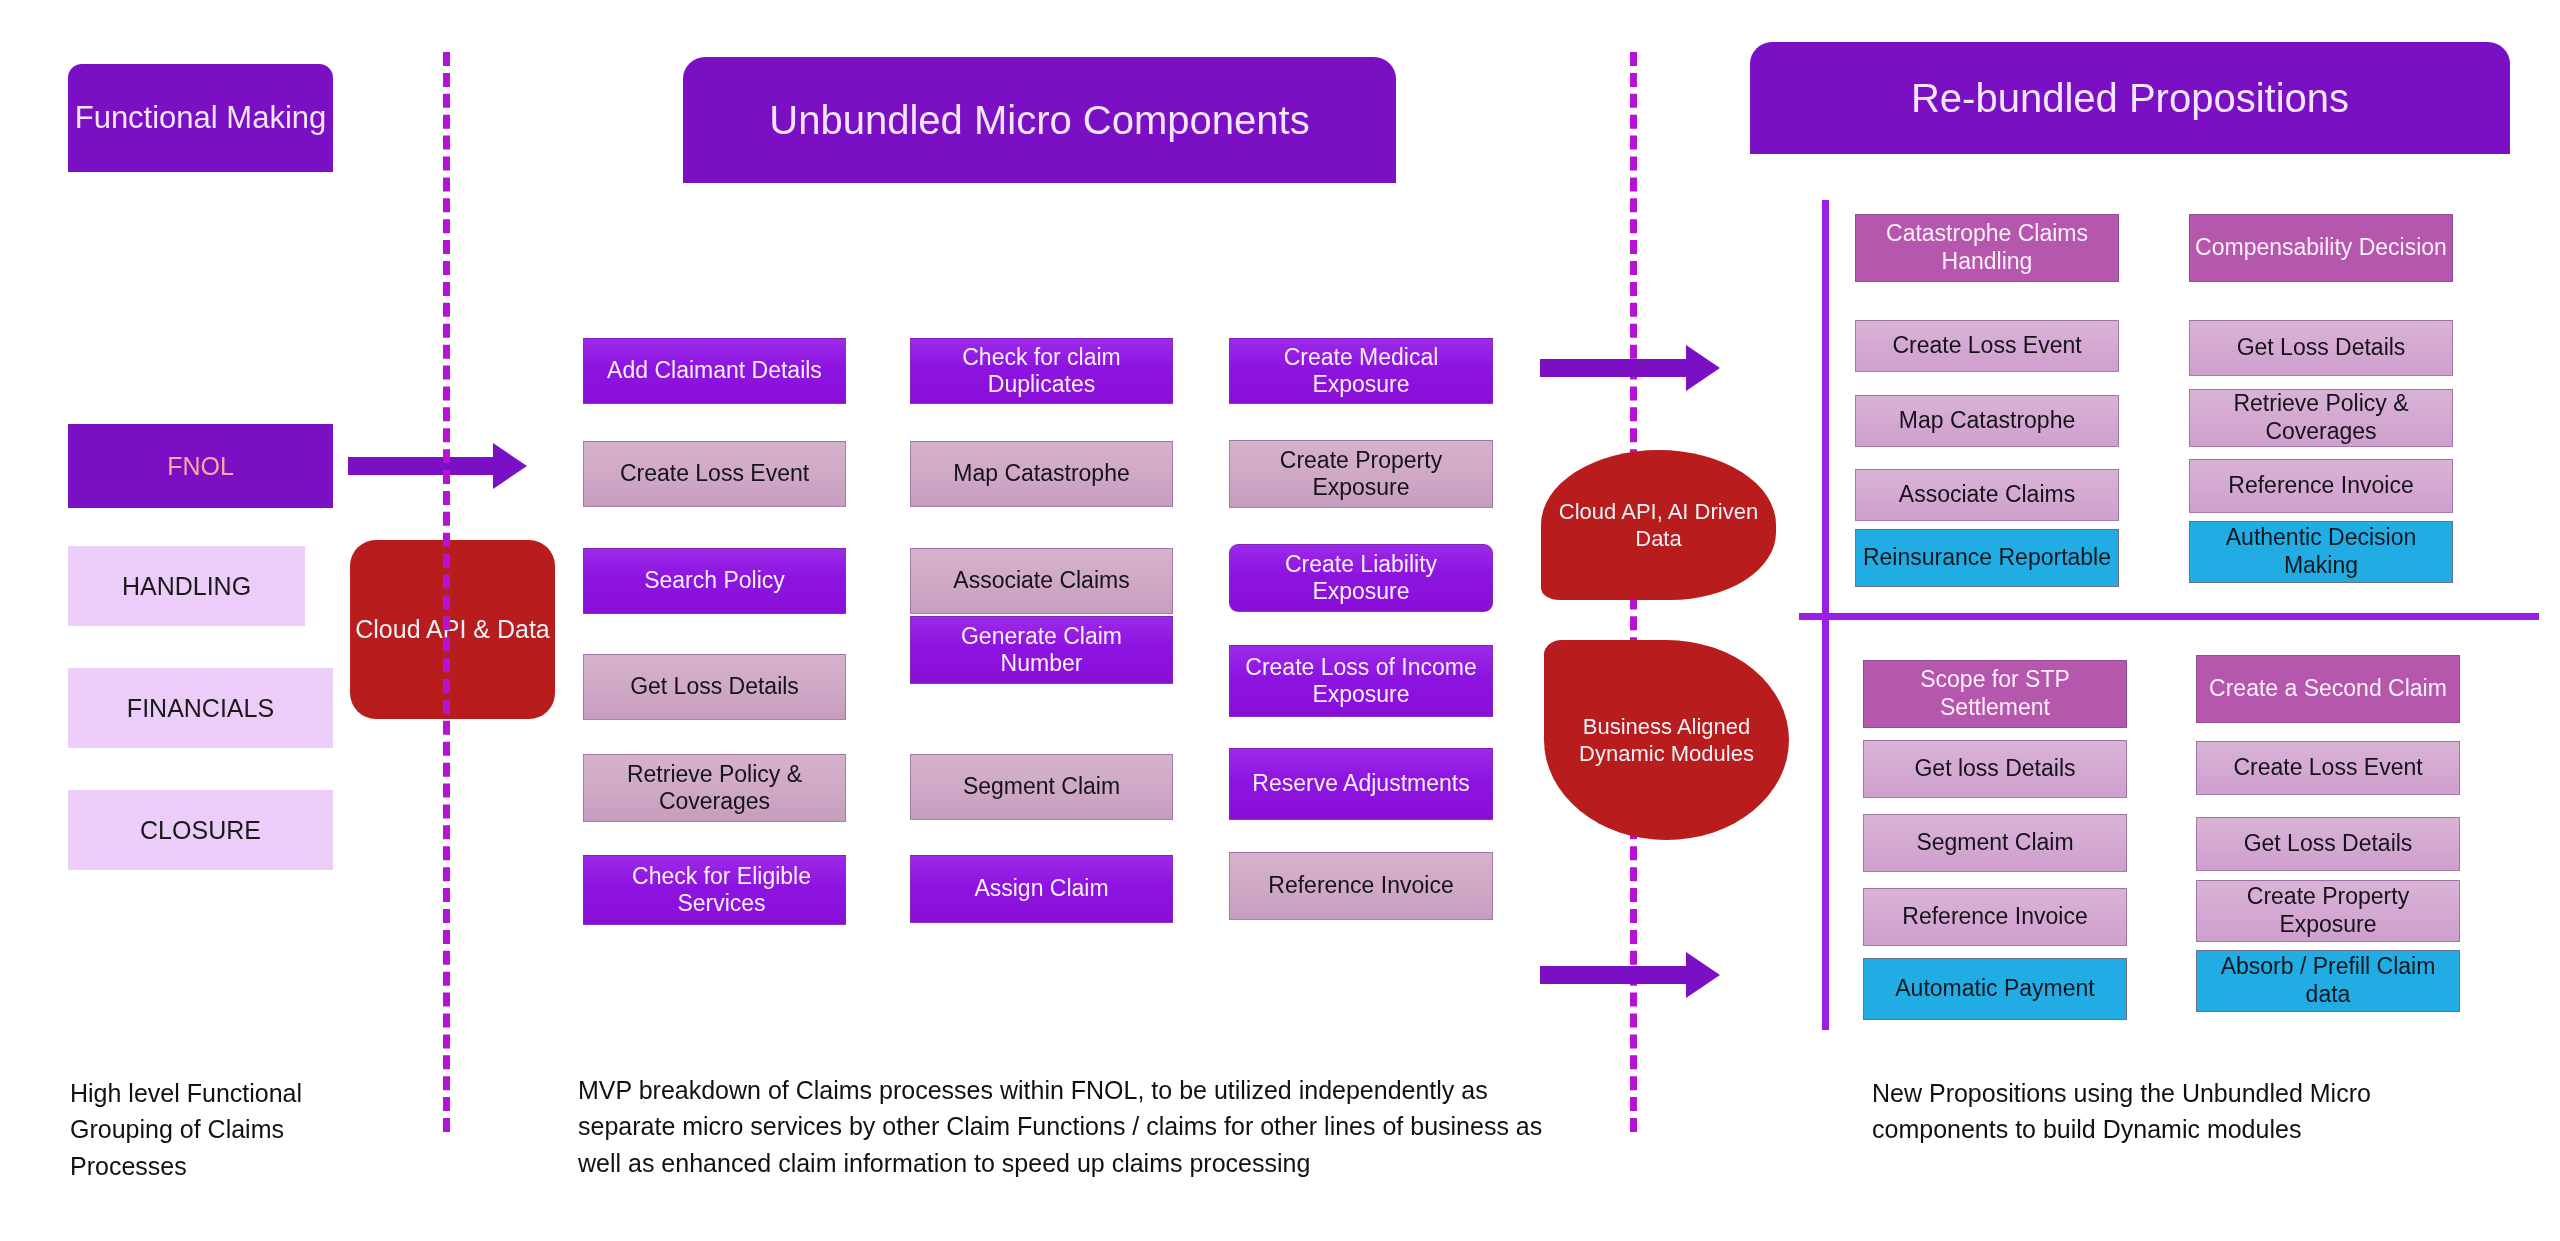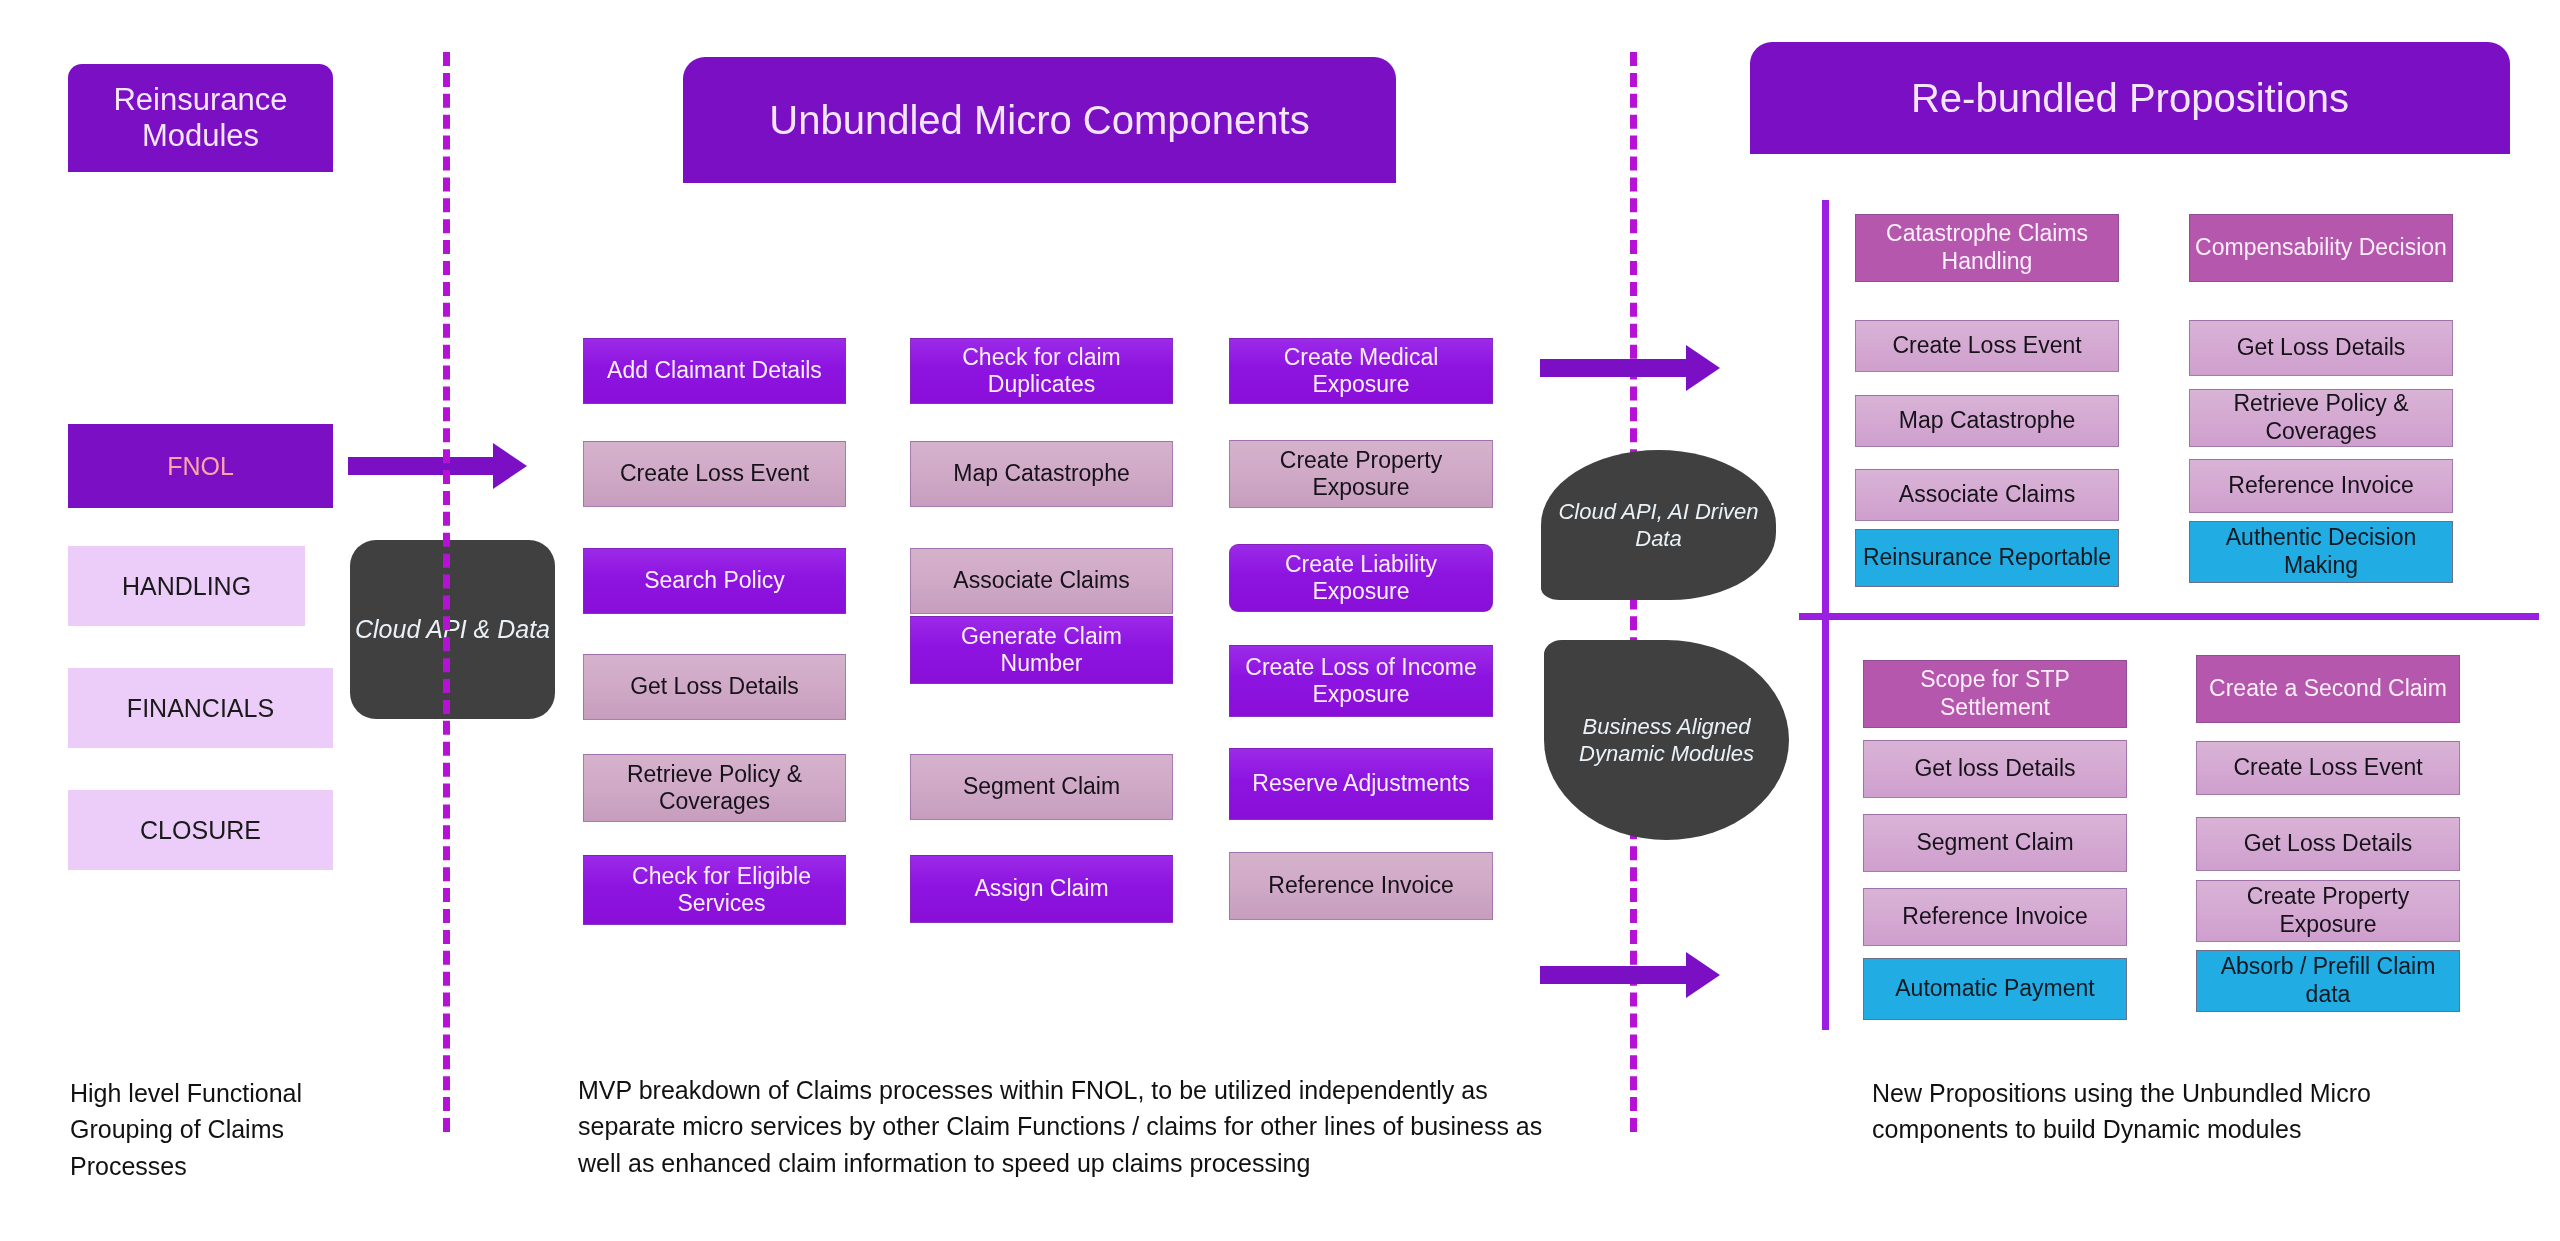--- a/index.html
+++ b/index.html
@@ -27,22 +27,22 @@
   .mc-mauve{background:linear-gradient(180deg,#d5b2cc 0%,#cfa8c6 55%,#c79dbe 100%);color:#15121a;}
 
   
   .pb{display:flex;align-items:center;justify-content:center;text-align:center;
       font-size:23px;line-height:1.2;padding:2px 5px;border:1px solid rgba(110,70,130,.5);}
   .pb-head{background:#b457ad;color:#fdeffb;}
   .pb-body{background:linear-gradient(180deg,#d9b3d6 0%,#d3a7d1 60%,#cf9fcd 100%);color:#15121a;}
   .pb-blue{background:#22ace4;color:#101820;border:1px solid #6d6f8a;}
 
   
-  .teal{background:#404040;color:#eaf2f8;display:flex;align-items:center;
-        justify-content:center;text-align:center;line-height:1.25;font-style:italic;}
+  .teal{background:#b91c1c;color:#eaf2f8;display:flex;align-items:center;
+        justify-content:center;text-align:center;line-height:1.25;}
   .teal-rect{border-radius:26px;font-size:25px;}
   .teal-blob1{font-size:22px;}
   .teal-blob2{font-size:22px;}
 
   
   .dashline{border-left:7px dashed #b612d6;}
   .solid-v{background:#9b1fe0;}
   .solid-h{background:#9b1fe0;}
 
   .arrow{position:absolute;}
@@ -51,21 +51,21 @@
         border-top:23px solid transparent;border-bottom:23px solid transparent;
         border-left:34px solid #7a0fc4;}
 
   
   .cap{font-size:25px;line-height:1.45;color:#111;}
 </style>
 </head>
 <body>
 
 <div class="abs sec-head head-fm" style="left:68px;top:64px;width:265px;height:108px;">
-  <span>Reinsurance Modules</span>
+  <span>Functional Making</span>
 </div>
 
 <div class="abs mod mod-dark" style="left:68px;top:424px;width:265px;height:84px;">
   <span>FNOL</span>
 </div>
 <div class="abs mod mod-light" style="left:68px;top:546px;width:237px;height:80px;">
   <span>HANDLING</span>
 </div>
 <div class="abs mod mod-light" style="left:68px;top:668px;width:265px;height:80px;">
   <span>FINANCIALS</span>

